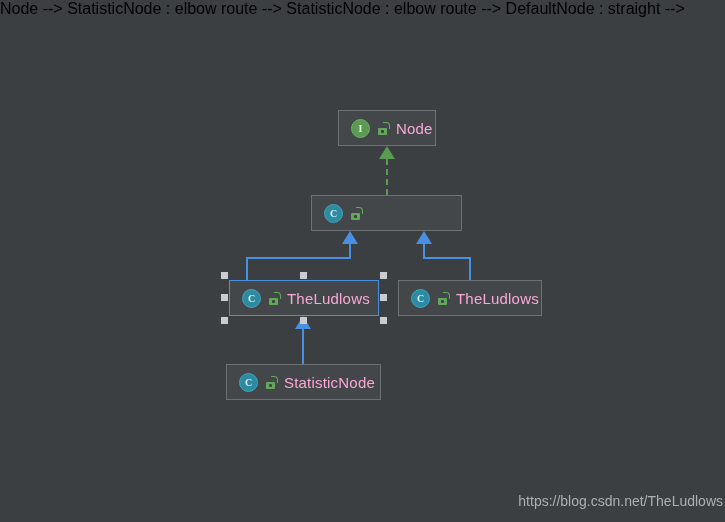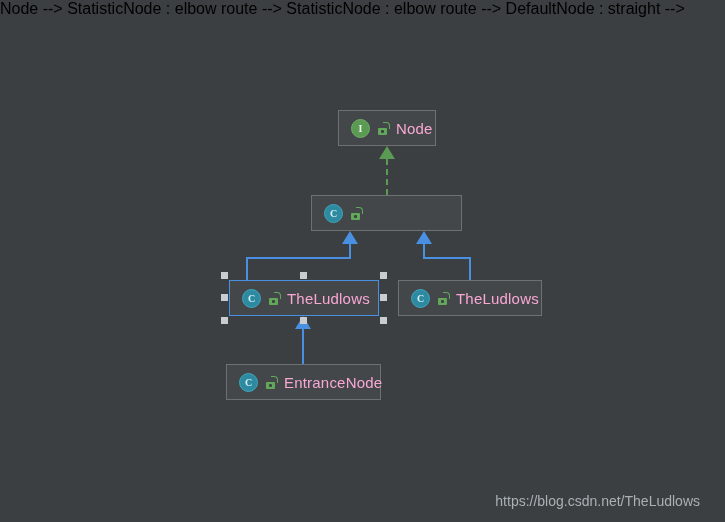--- a/index.html
+++ b/index.html
@@ -133,21 +133,21 @@
     position: absolute;
     width: 7px;
     height: 7px;
     background: #c9cdd1;
     z-index: 8;
   }
 
   
   .watermark {
     position: absolute;
-    right: 25px;
+    right: 2px;
     bottom: 13px;
     color: #a9b0b6;
     font-size: 14px;
     z-index: 10;
   }
 </style>
 </head>
 <body>
 
 <div id="canvas">
@@ -215,21 +215,21 @@
     <span class="node-label">TheLudlows</span>
   </div>
 
   <div class="uml-node" style="left:226px; top:364px; width:155px; height:36px;">
     <span class="type-icon cls">C</span>
     <span class="lock-icon">
       <span class="shackle"></span>
         <span class="body"></span>
         <span class="keyhole"></span>
     </span>
-    <span class="node-label">EntranceNode</span>
+    <span class="node-label">StatisticNode</span>
   </div>
 
   
   <div class="handle" style="left:221px; top:272px;"></div>
   <div class="handle" style="left:300px; top:272px;"></div>
   <div class="handle" style="left:380px; top:272px;"></div>
   <div class="handle" style="left:221px; top:294px;"></div>
   <div class="handle" style="left:380px; top:294px;"></div>
   <div class="handle" style="left:221px; top:317px;"></div>
   <div class="handle" style="left:300px; top:317px;"></div>

